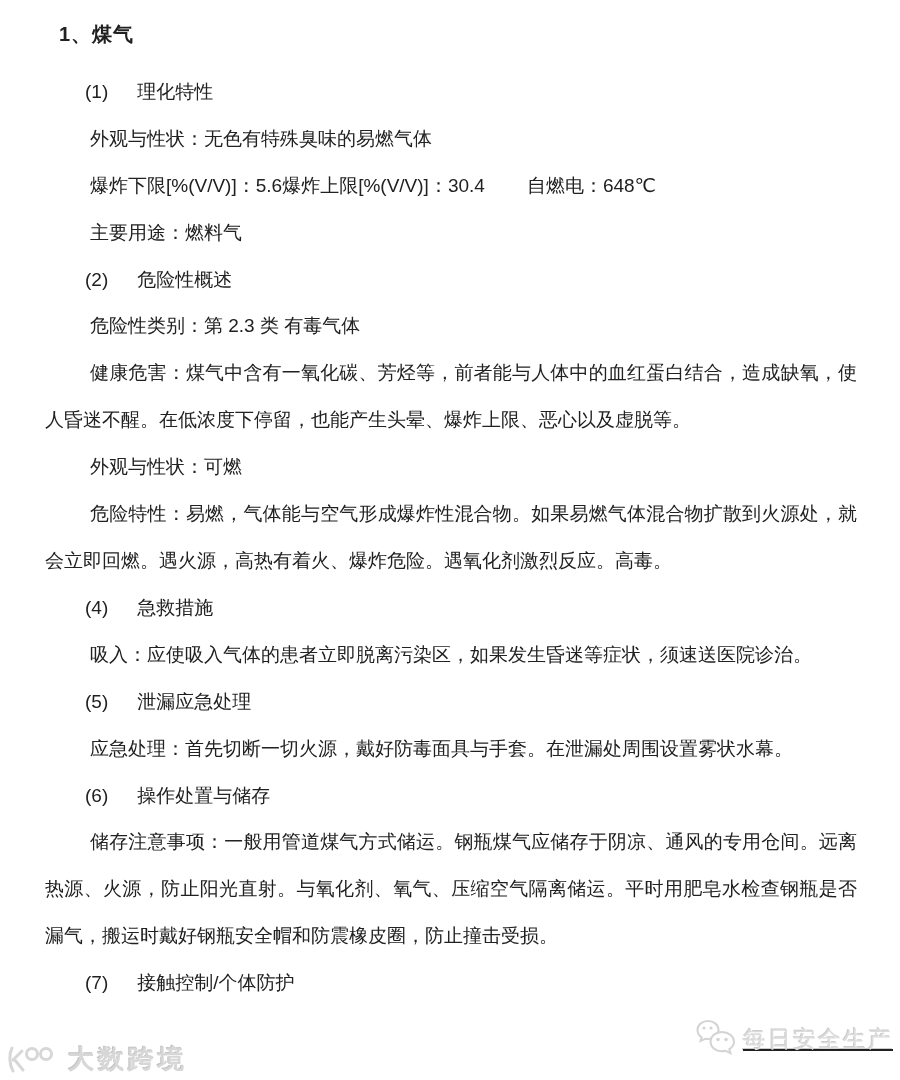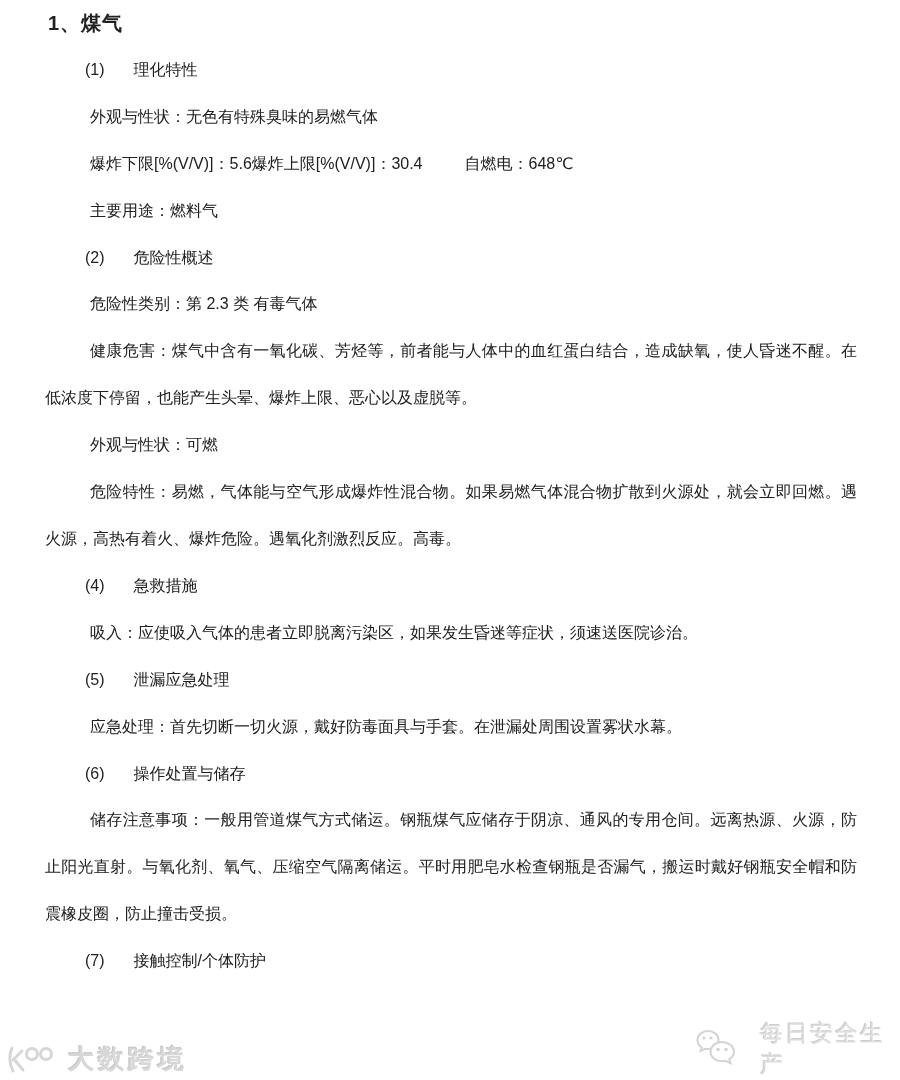--- a/index.html
+++ b/index.html
@@ -6,43 +6,43 @@
   body{
     width:900px;height:1080px;position:relative;overflow:hidden;
     background:#ffffff;
     font-family:"Liberation Sans","DejaVu Sans",sans-serif;
     color:#212121;
   }
   .doc{
     position:absolute;left:45px;top:0;width:812px;z-index:2;
   }
   .title{
-    margin:0;font-size:20px;font-weight:700;line-height:46.9px;
+    margin:11px;font-size:20px;font-weight:700;line-height:46.9px;
     padding-left:3px;letter-spacing:1px;
   }
   .line,.para,.heading,.fields{
-    margin:0;font-size:16px;line-height:46.9px;color:#212121;
+    margin:0;font-size:19px;line-height:46.9px;color:#212121;
   }
   .para{text-indent:45px;text-align:justify;}
   .single{text-indent:45px;white-space:nowrap;}
   .heading{padding-left:40px;white-space:nowrap;}
   .heading .lbl{margin-left:29px;}
   .fields{padding-left:45px;white-space:nowrap;}
   .row-a span:nth-of-type(2){margin-left:30px;}
   .row-b span:nth-of-type(2){}
   .row-b span:nth-of-type(3){margin-left:42px;}
 
   
   .wm{position:absolute;display:flex;align-items:center;z-index:1;}
   .wm-left{left:4px;top:1042px;gap:12px;}
   .wm-left .txt{
     font-size:26px;font-weight:700;letter-spacing:4px;color:#d7d7d7;
     text-shadow:1px 1px 0 #ffffff,-1px -1px 0 #c3c3c3;
   }
-  .wm-right{left:694px;top:1018px;gap:24px;}
+  .wm-right{left:694px;top:1018px;gap:7px;text-decoration:underline;}
   .wm-right .txt{
     font-size:23px;letter-spacing:2px;color:#dcdcdc;
     text-shadow:1px 1px 0 #ffffff,-1px -1px 0 #cccccc;
   }
   .wm svg{display:block;}
 </style>
 </head>
 <body>
 
 <div class="doc">

